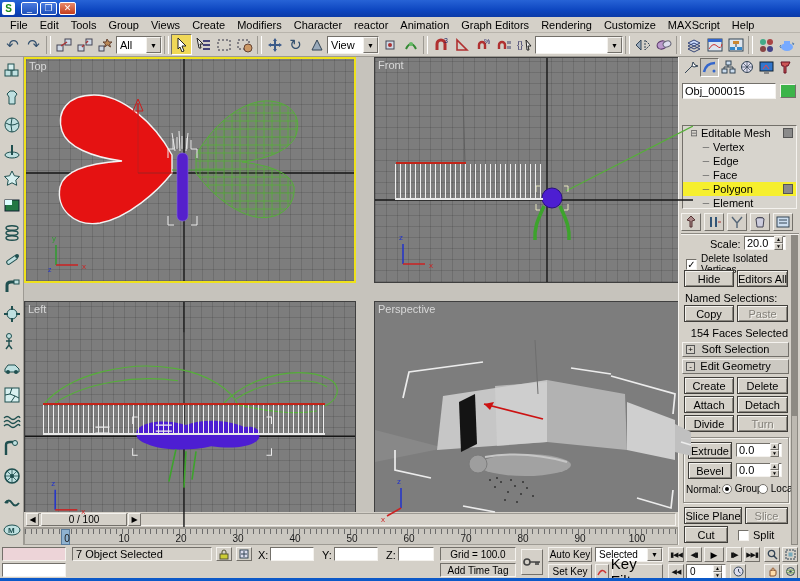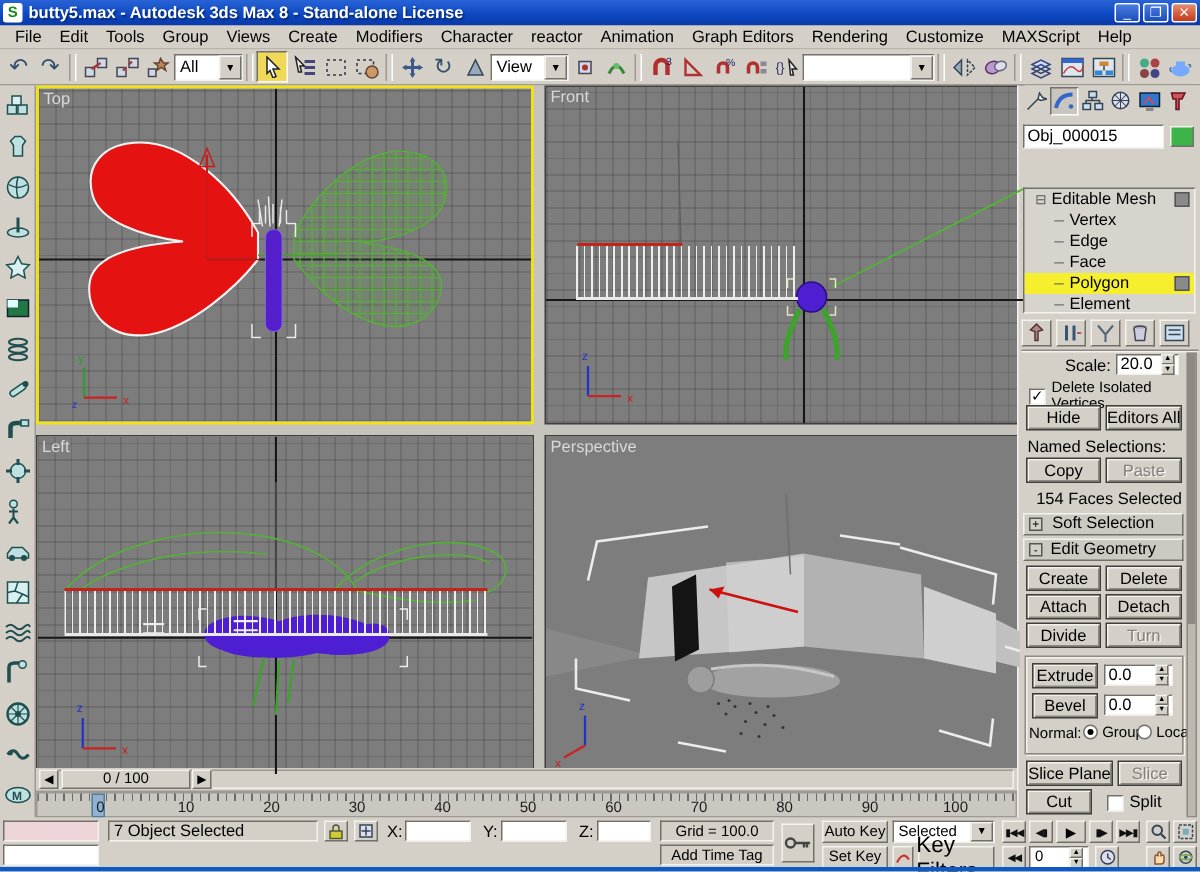--- a/index.html
+++ b/index.html
@@ -20,21 +20,21 @@
 .tb.on{background:#f0d858;border-color:#73706a #fff #fff #73706a}
 .tsep{width:5px;height:18px;border-left:1px solid #9d9a93;border-right:1px solid #fff;margin:0 2px;flex:0 0 auto}
 .dd{height:18px;background:#fff;border:1px solid;border-color:#73706a #f4f2ee #f4f2ee #73706a;display:flex;align-items:center;flex:0 0 auto}
 .dd .ddt{flex:1;padding:0 3px;overflow:hidden;white-space:nowrap}
 .dda{width:15px;height:16px;background:#d4d0c8;border:1px solid;border-color:#f4f2ee #73706a #73706a #f4f2ee;font-size:7px;line-height:15px;text-align:center;flex:0 0 auto}
 .uglyph{font-size:15px;color:#33506e;line-height:1}
 
 #leftbar{position:absolute;left:0;top:57px;width:24px;height:488px;background:#d4d0c8;border-right:1px solid #9d9a93;display:flex;flex-direction:column;align-items:center}
 .lt{width:22px;height:27px;display:flex;align-items:center;justify-content:center}
 
-#viewports{position:absolute;left:24px;top:57px;width:774px;height:455px;display:grid;grid-template-columns:332px 320px;grid-template-rows:226px 227px;gap:7px;background:#c6c3bc}
+#viewports{position:absolute;left:24px;top:57px;width:774px;height:455px;display:grid;grid-template-columns:332px 320px;grid-template-rows:226px 227px;gap:18px;background:#c6c3bc}
 .vp{position:relative;overflow:hidden;border:1px solid #3f3f3f}
 .vp.active{border:2px solid #eee11c}
 .vpcanvas{position:absolute;inset:0;background-color:#7d7d7d;background-image:repeating-linear-gradient(0deg,rgba(20,20,20,.14) 0 1px,transparent 1px 11px),repeating-linear-gradient(90deg,rgba(20,20,20,.14) 0 1px,transparent 1px 11px)}
 .vpcanvas.plain{background-image:none}
 .vplabel{position:absolute;left:3px;top:1px;color:#d8d8d8;z-index:5}
 .vpsvg{position:absolute;inset:0;width:100%;height:100%;z-index:2}
 .comb{position:absolute;background-image:repeating-linear-gradient(90deg,#eeeeee 0 1px,transparent 1px 5px);border-bottom:2px solid #e9e9e9;z-index:3}
 .redline{position:absolute;height:2px;background:#c22418;z-index:4}
 
 #timeslider{position:absolute;left:24px;top:512px;width:654px;height:16px;background:#d4d0c8;border-bottom:1px solid #9d9a93}
@@ -83,21 +83,20 @@
 .slabel{position:absolute;font-size:11px}
 .pb{font-size:7px;letter-spacing:-1px;color:#111}
 </style>
 </head>
 <body>
 
 <div id="app">
 
   <div id="titlebar">
     <span class="ticon">S</span>
-    <span class="ttext">butty5.max - Autodesk 3ds Max 8 - Stand-alone License</span>
     <span class="wbtn">_</span>
     <span class="wbtn">❐</span>
     <span class="wbtn close">✕</span>
   </div>
 
   <div id="menubar">
     <span>File</span>
     <span>Edit</span>
     <span>Tools</span>
     <span>Group</span>

